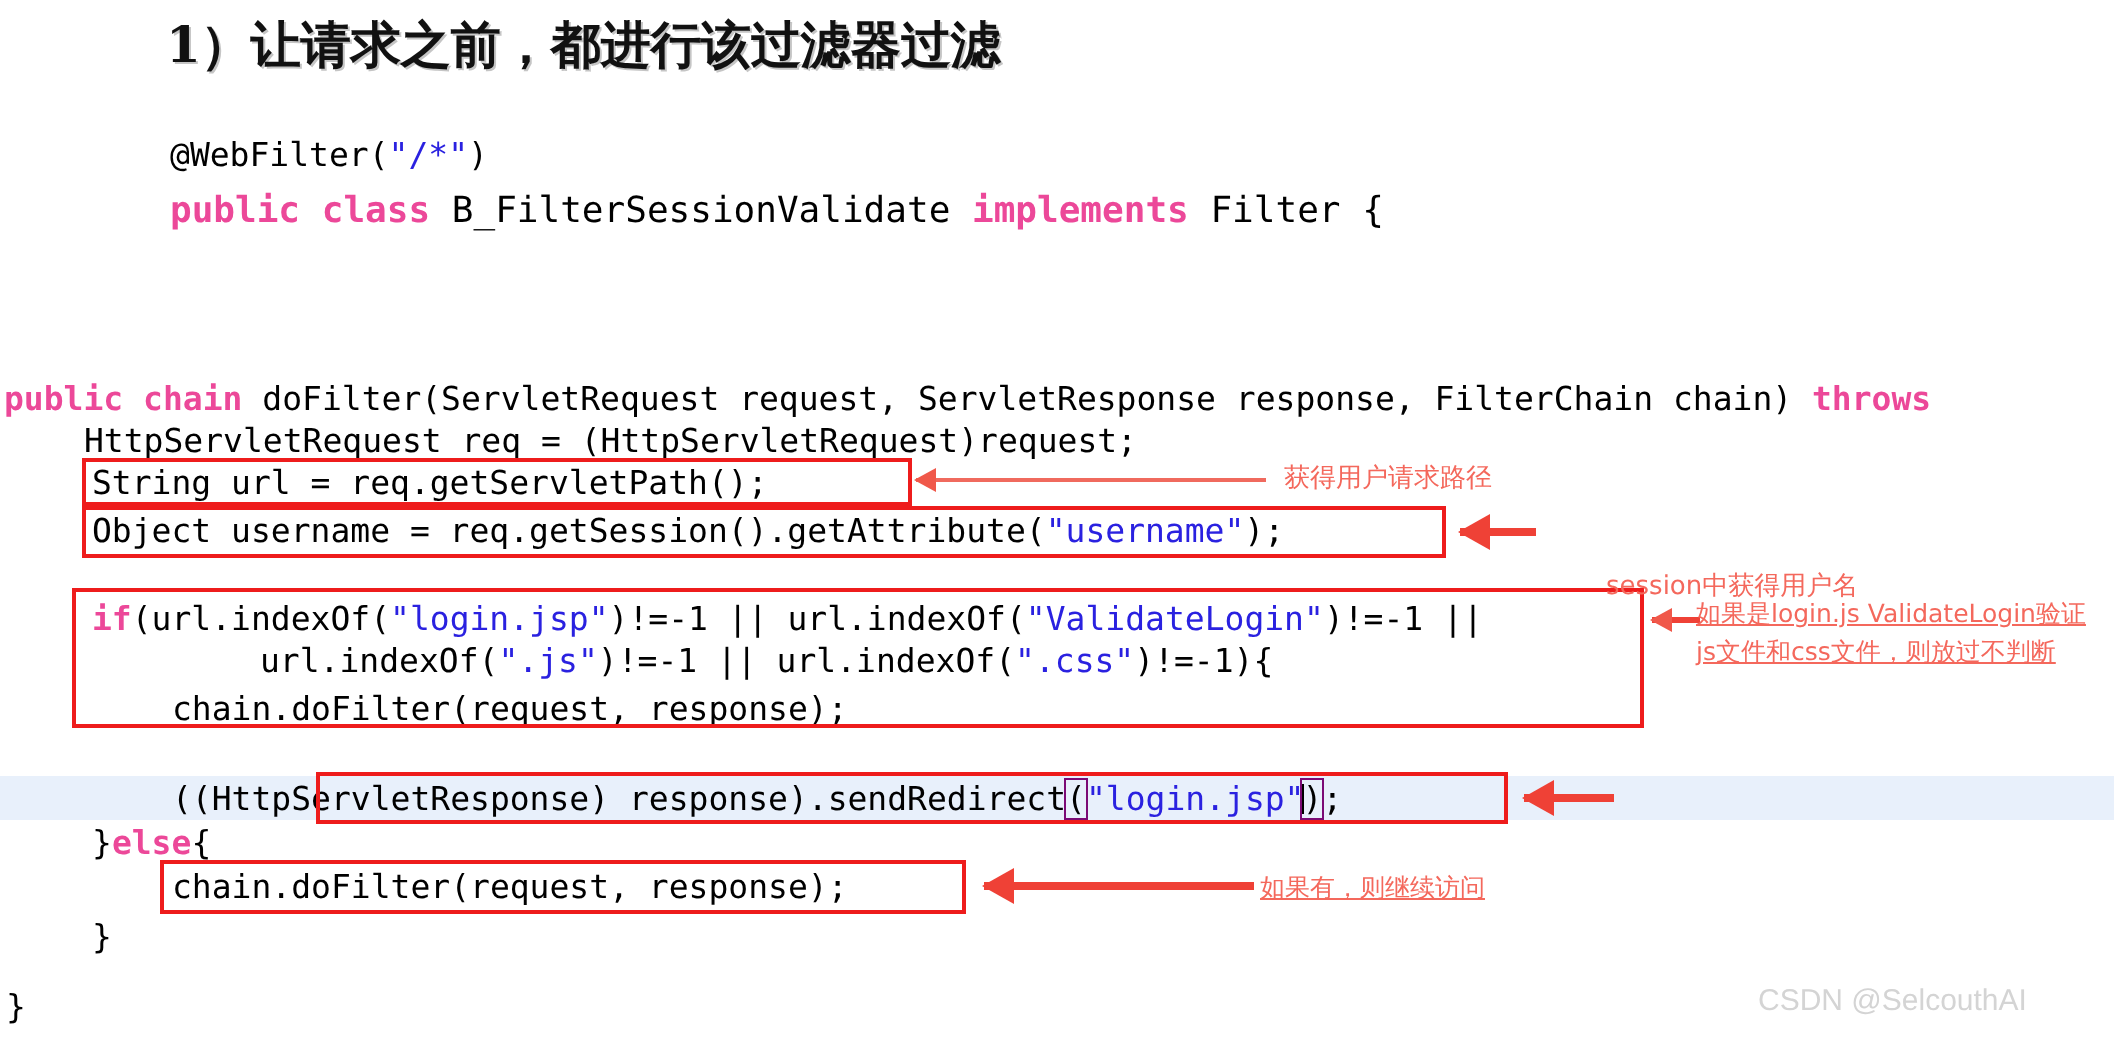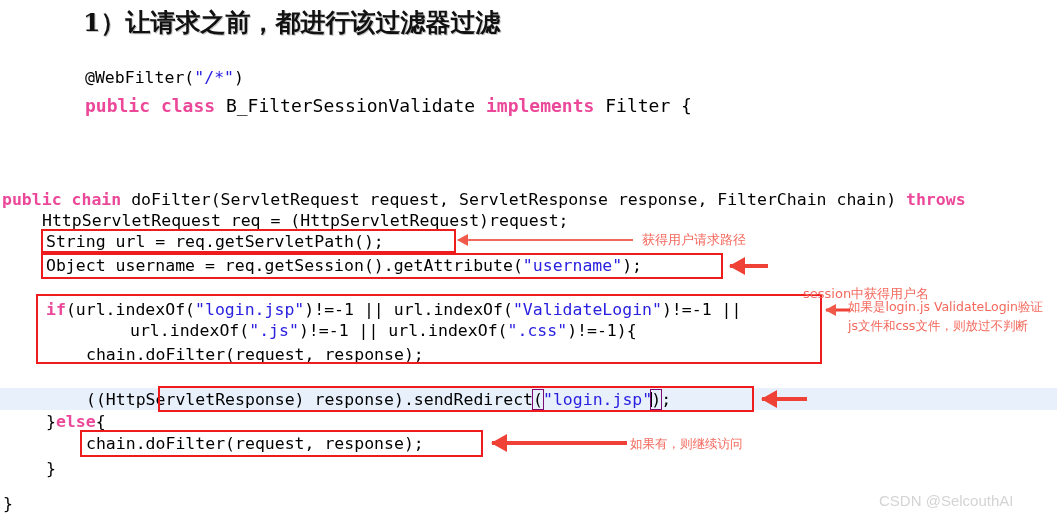--- a/index.html
+++ b/index.html
@@ -73,21 +73,21 @@
 
   
   .note{
     position:absolute;
     font-family:"DejaVu Sans","Liberation Sans",sans-serif;
     font-size:13px;
     line-height:18px;
     color:#f4685c;
     white-space:pre;
   }
-  .note.sm{font-size:12.5px;}
+  .note.sm{font-size:12.5px;text-decoration:underline;}
 
   
   .watermark{
     position:absolute;
     font-family:Liberation Sans, sans-serif;
     font-size:15px;
     color:#d4d4d4;
     white-space:nowrap;
   }
 </style>

